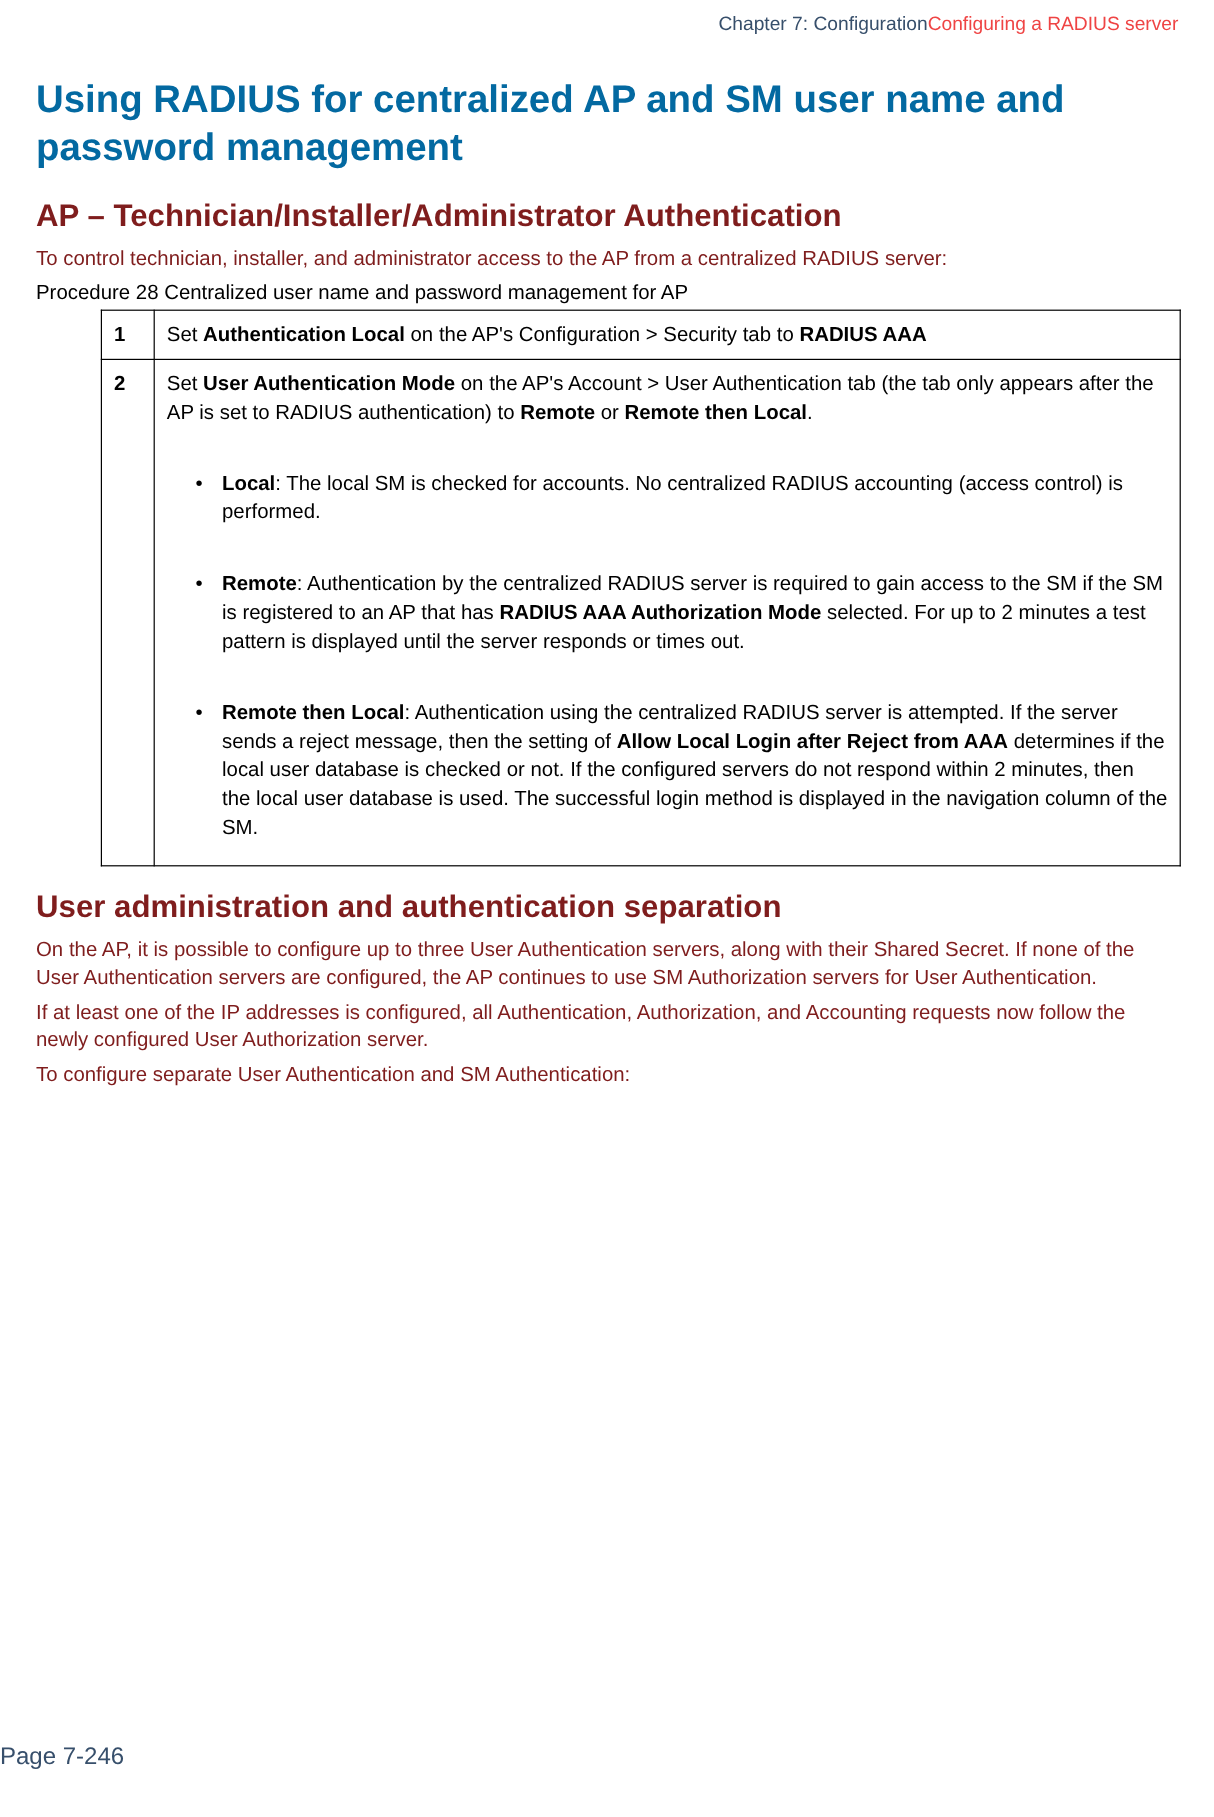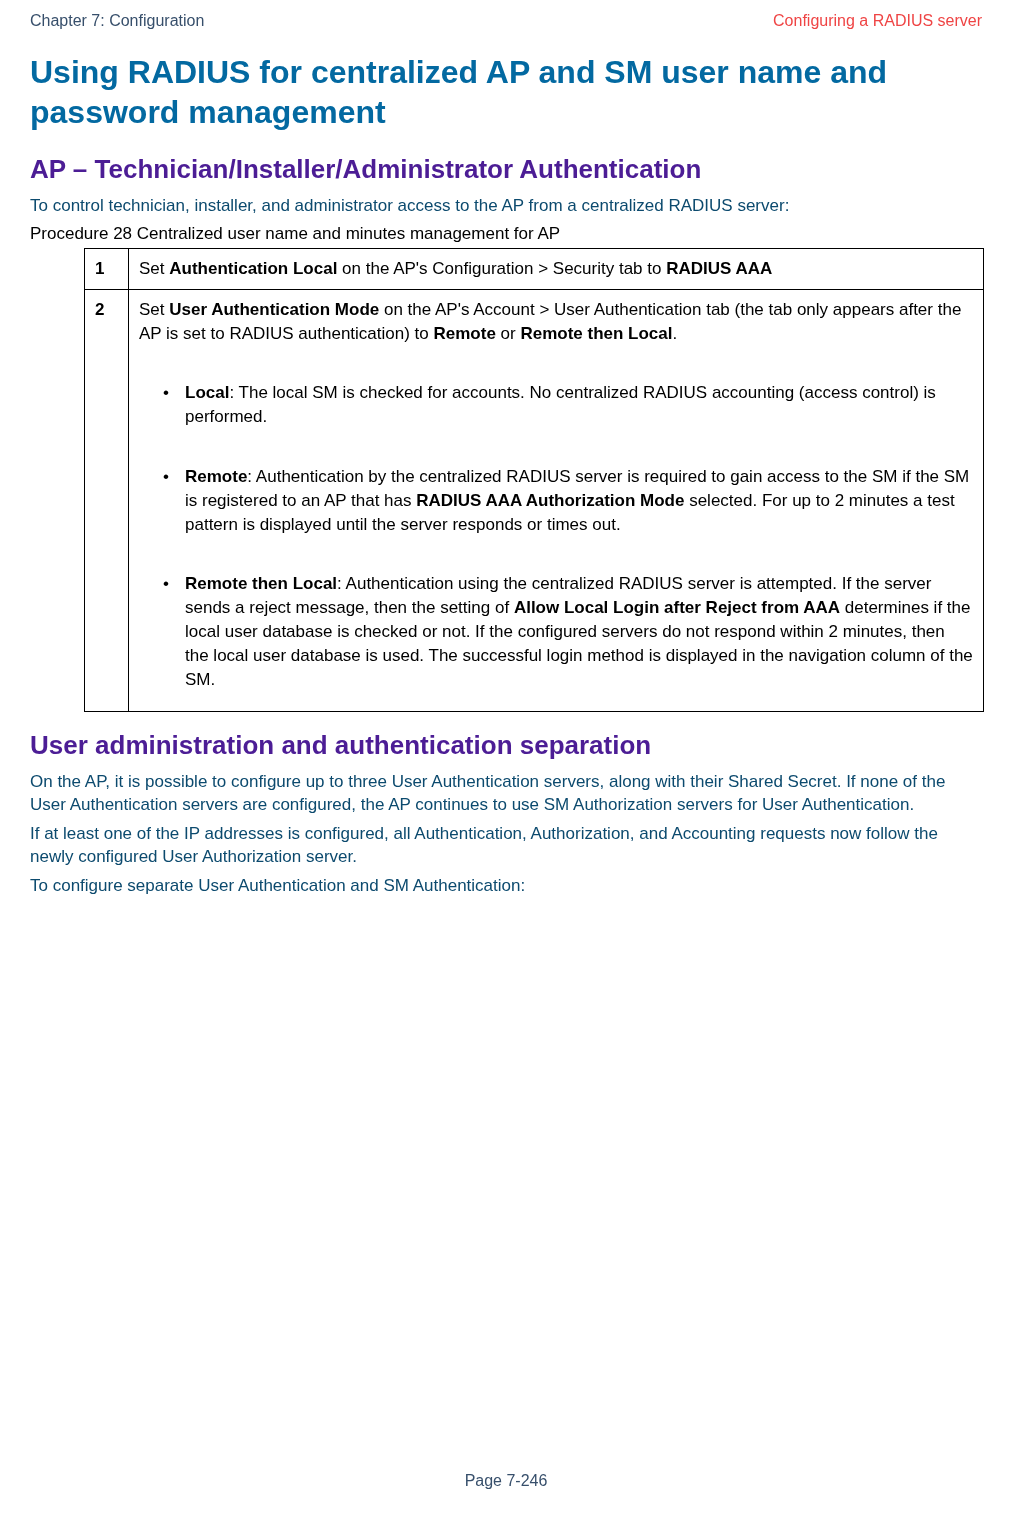--- a/index.html
+++ b/index.html
@@ -11,47 +11,47 @@
       font-family: Arial, Helvetica, sans-serif;
       background: #ffffff;
       width: 1012px;
       height: 1514px;
       position: relative;
       padding: 12px 30px 30px 30px;
       color: #000000;
     }
     .header-row {
       display: flex;
-      justify-content: space-between;
+      justify-content: flex-end;
       font-size: 16px;
       color: #374F6B;
-      margin-bottom: 22px;
+      margin-bottom: 32px;
     }
     .header-left {
       color: #374F6B;
     }
     .header-right {
       color: #ef4444;
     }
     h1.main-title {
       font-size: 32px;
       font-weight: bold;
       color: #0369a1;
       line-height: 1.25;
       margin-bottom: 22px;
     }
     h2.section-title {
       font-size: 26px;
       font-weight: bold;
-      color: #4c1d95;
+      color: #7f1d1d;
       margin-bottom: 10px;
     }
     p.body-text {
       font-size: 17px;
-      color: #0c4a6e;
+      color: #7f1d1d;
       line-height: 1.35;
       margin-bottom: 6px;
     }
     .procedure-label {
       font-size: 17px;
       margin-bottom: 4px;
     }
     .procedure-label .proc-bold {
       font-weight: normal;
     }
@@ -93,44 +93,43 @@
       position: absolute;
       left: 0;
       top: 0;
       font-size: 17px;
     }
     .bold {
       font-weight: bold;
     }
     .page-footer {
       position: absolute;
-      bottom: 24px;
+      bottom: 38px;
       width: 100%;
       left: 0;
-      text-align: center;
-      font-size: 16px;
+      font-size: 20px;
       color: #374F6B;
     }
   </style>
 </head>
 <body>
 
 <div class="header-row">
   <span class="header-left">Chapter 7:  Configuration</span>
   <span class="header-right">Configuring a RADIUS server</span>
 </div>
 
 <h1 class="main-title">Using RADIUS for centralized AP and SM user name and password management</h1>
 
 <h2 class="section-title">AP – Technician/Installer/Administrator Authentication</h2>
 
 <p class="body-text">To control technician, installer, and administrator access to the AP from a centralized RADIUS server:</p>
 
 <p class="procedure-label">
-  <span class="proc-bold">Procedure 28</span><span> Centralized user name and minutes management for AP</span>
+  <span class="proc-bold">Procedure 28</span><span> Centralized user name and password management for AP</span>
 </p>
 
 <table class="procedure-table">
   <tbody>
       <tr>
     <td class="num-cell">1</td>
     <td>
       <span>Set </span><span class="bold">Authentication Local</span><span> on the AP's Configuration &gt; Security tab to </span><span class="bold">RADIUS AAA</span>
     </td>
   </tr>

